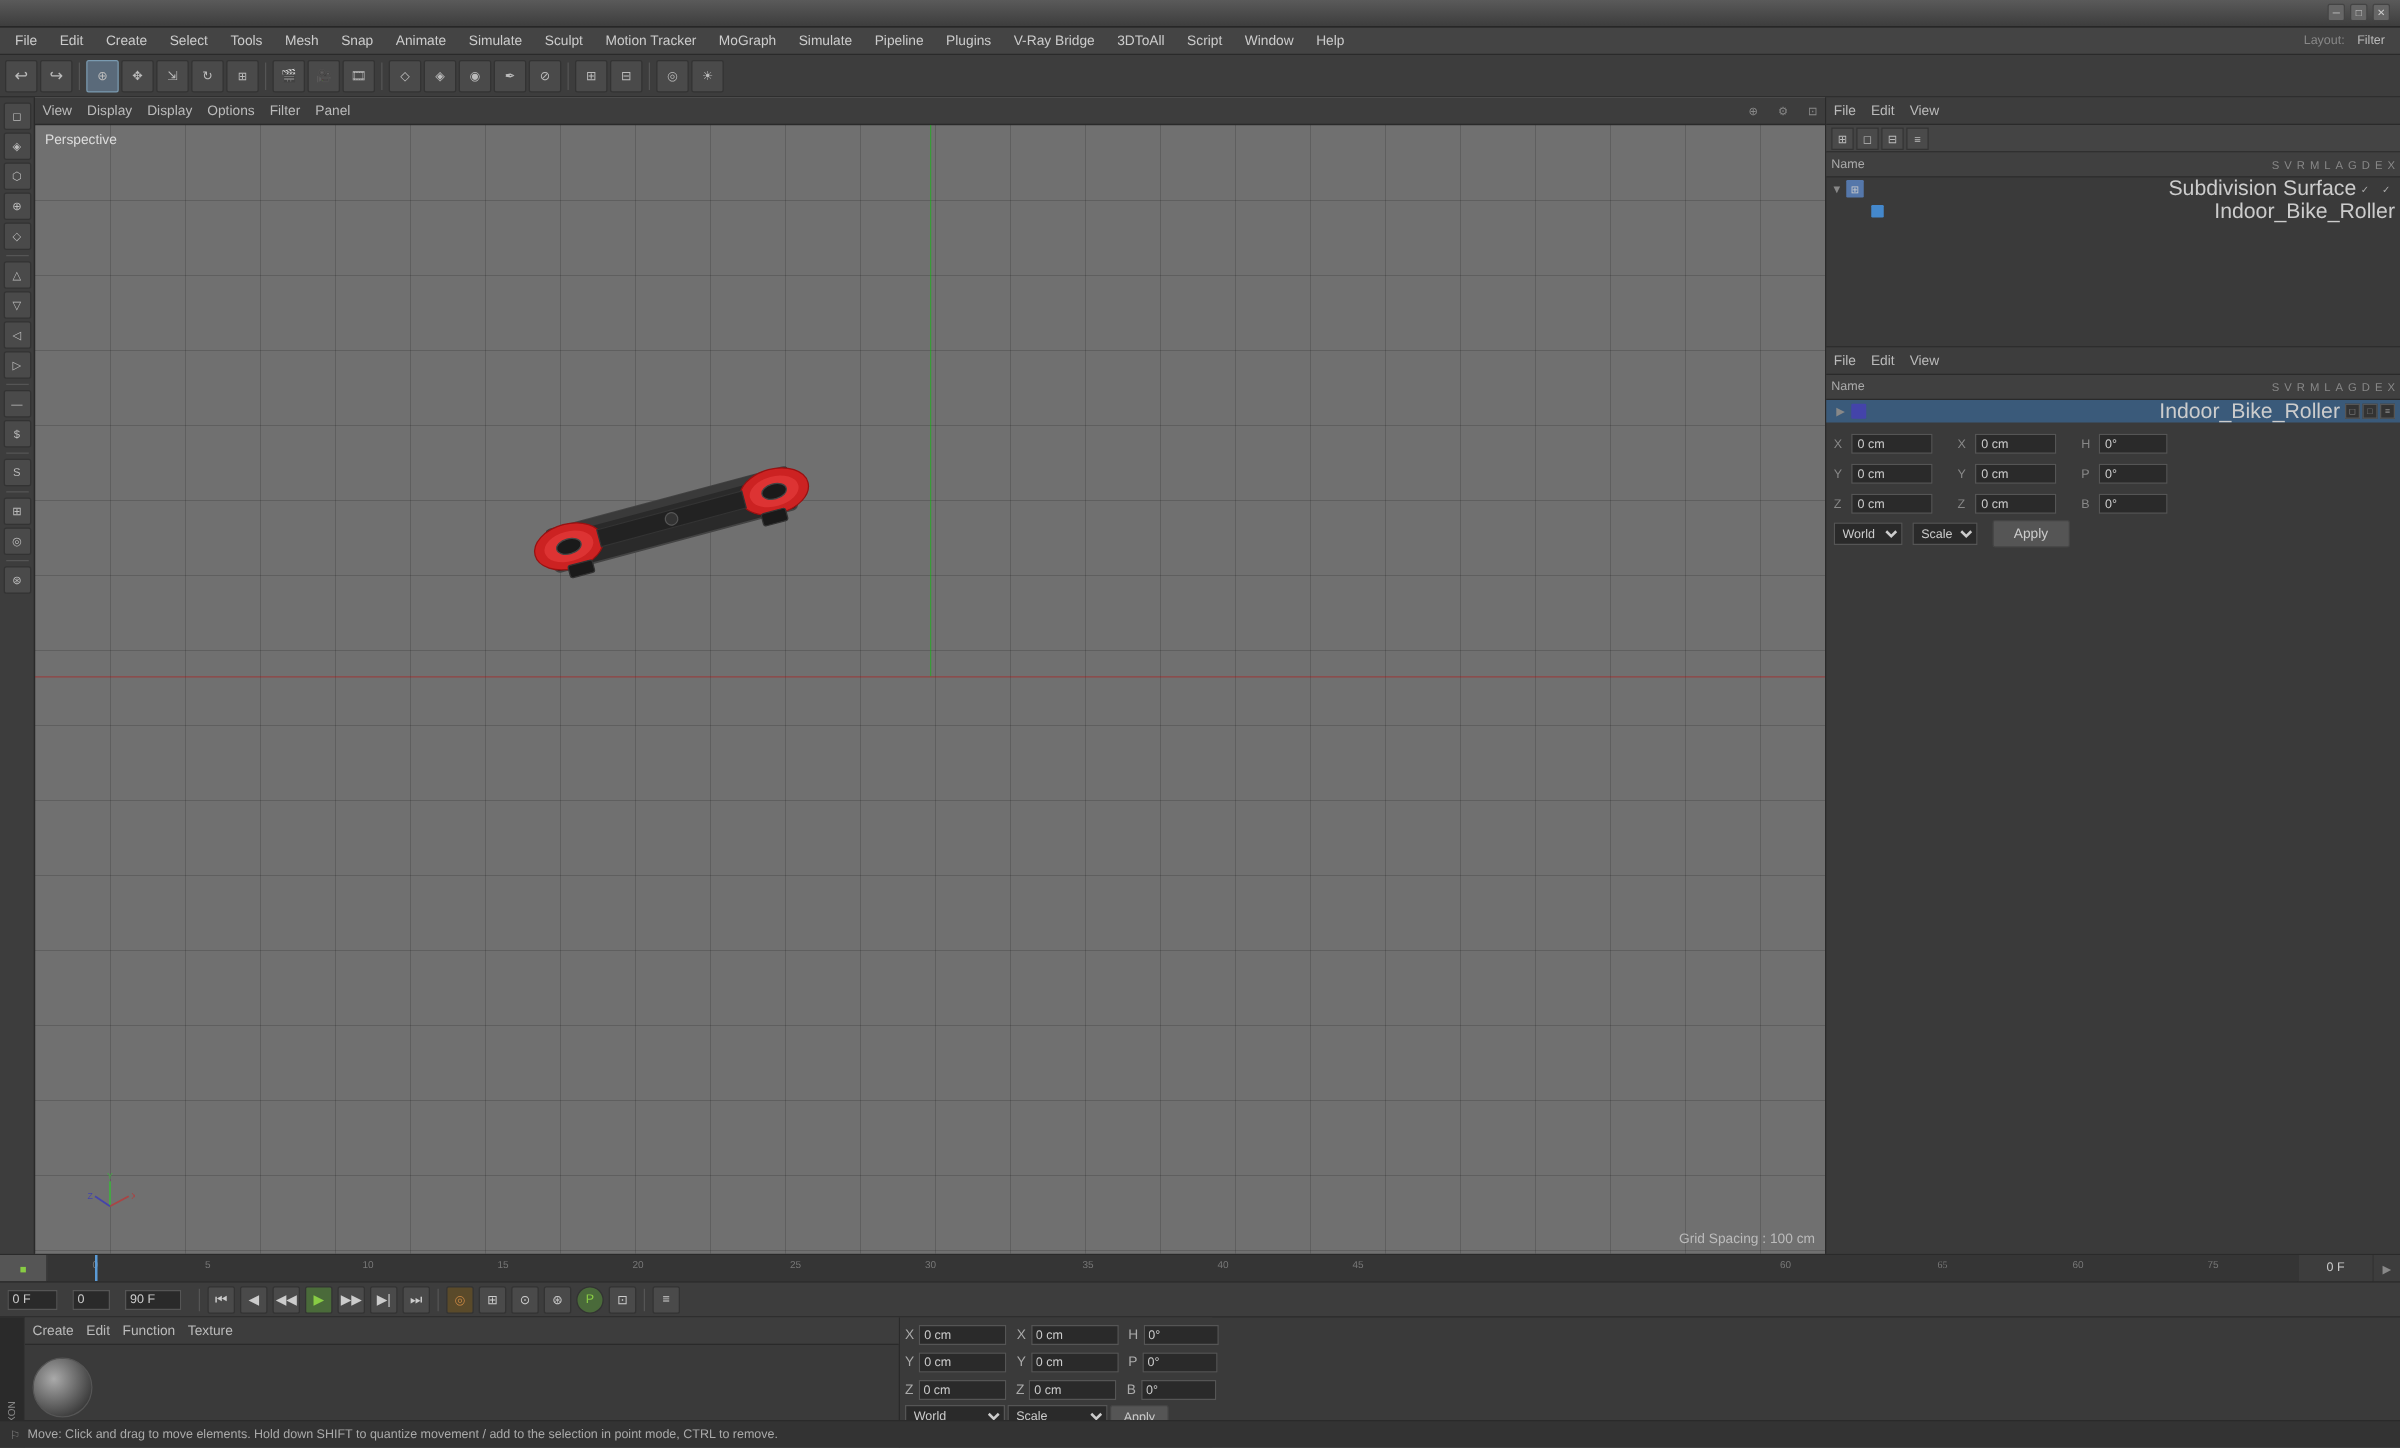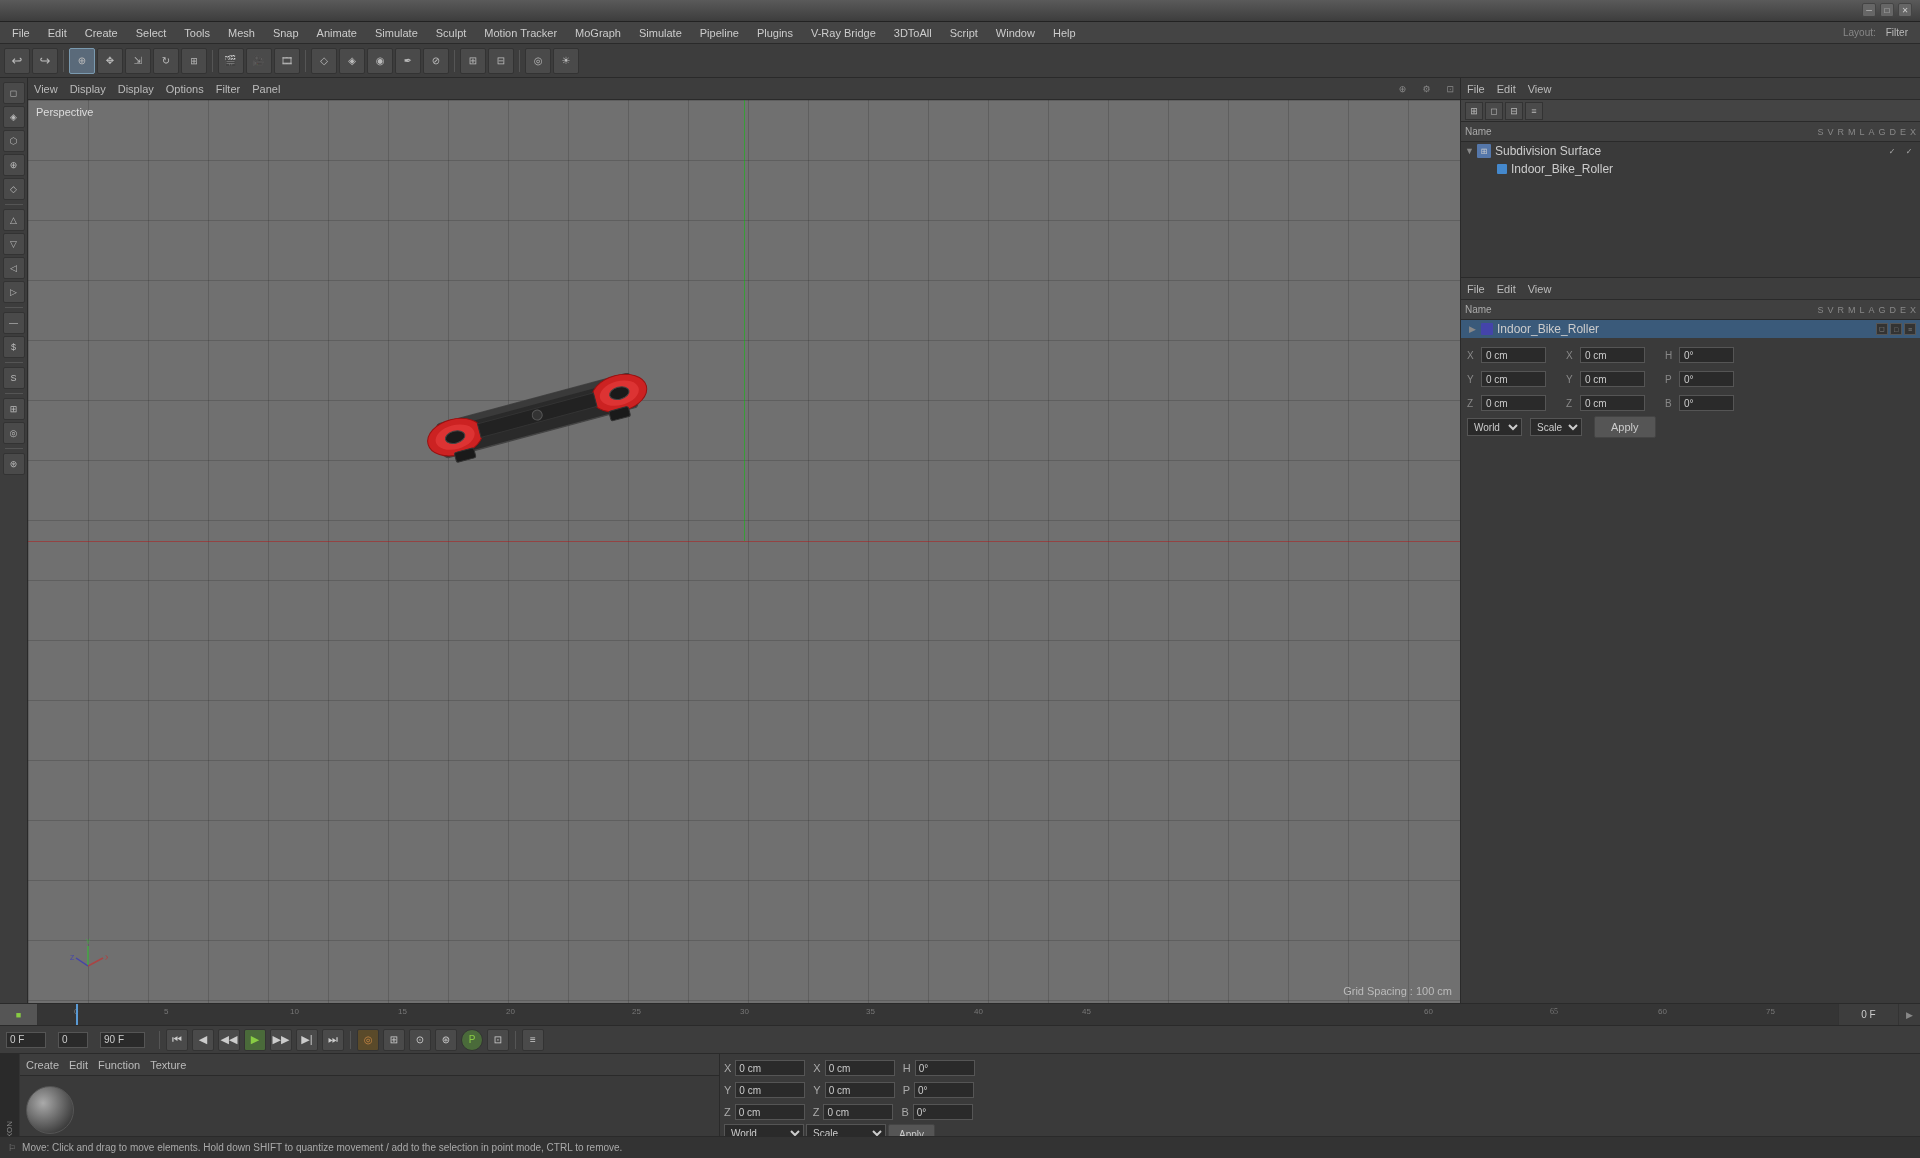--- a/index.html
+++ b/index.html
@@ -270,23 +270,24 @@
       justify-content: center;
       font-size: 7px;
     }
     .obj-color-dot {
       width: 10px;
       height: 10px;
       border-radius: 1px;
       margin-right: 4px;
     }
     .obj-name {
-      font-size: 12px;
+      font-size: 17px;
       color: #ccc;
       flex: 1;
+      text-align: right;
     }
     .obj-actions {
       display: flex;
       gap: 3px;
     }
     .obj-action-btn {
       width: 14px;
       height: 14px;
       font-size: 8px;
       color: #888;

